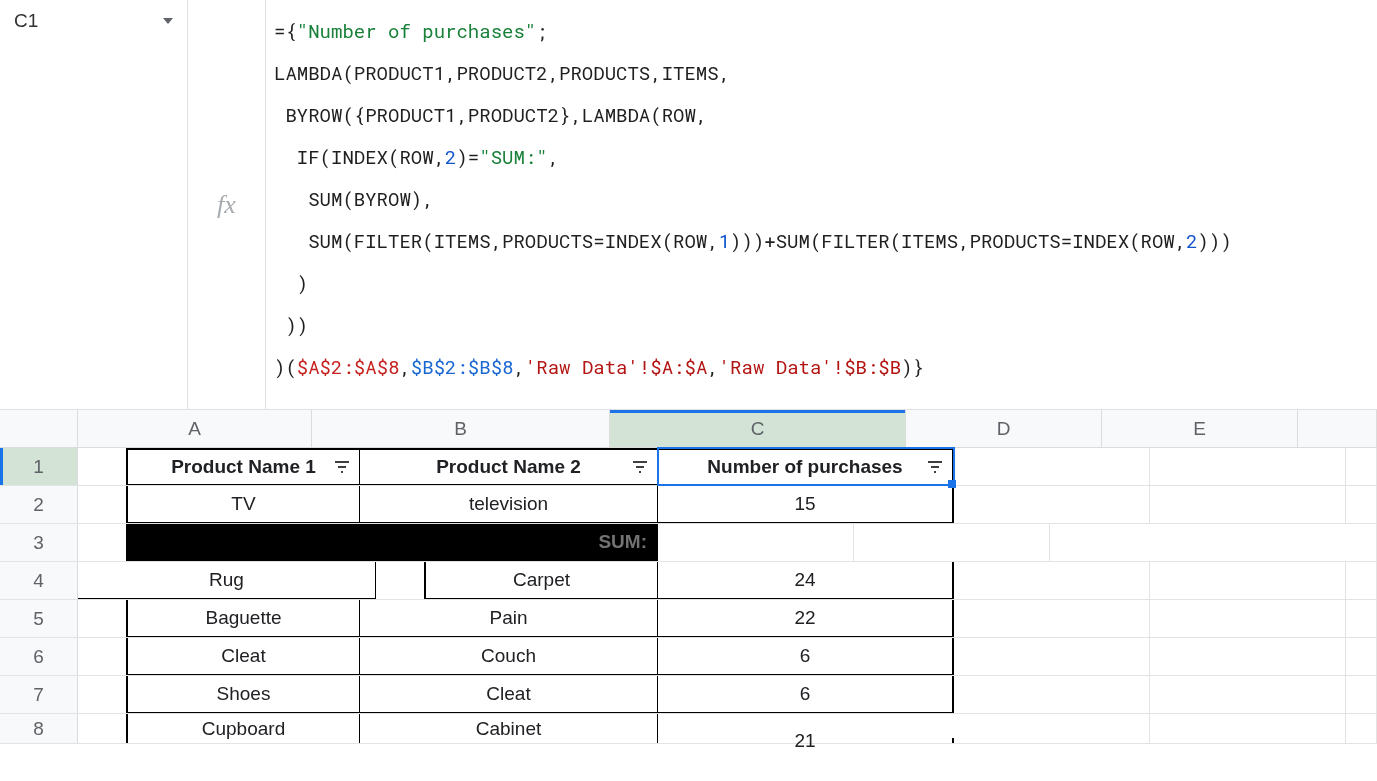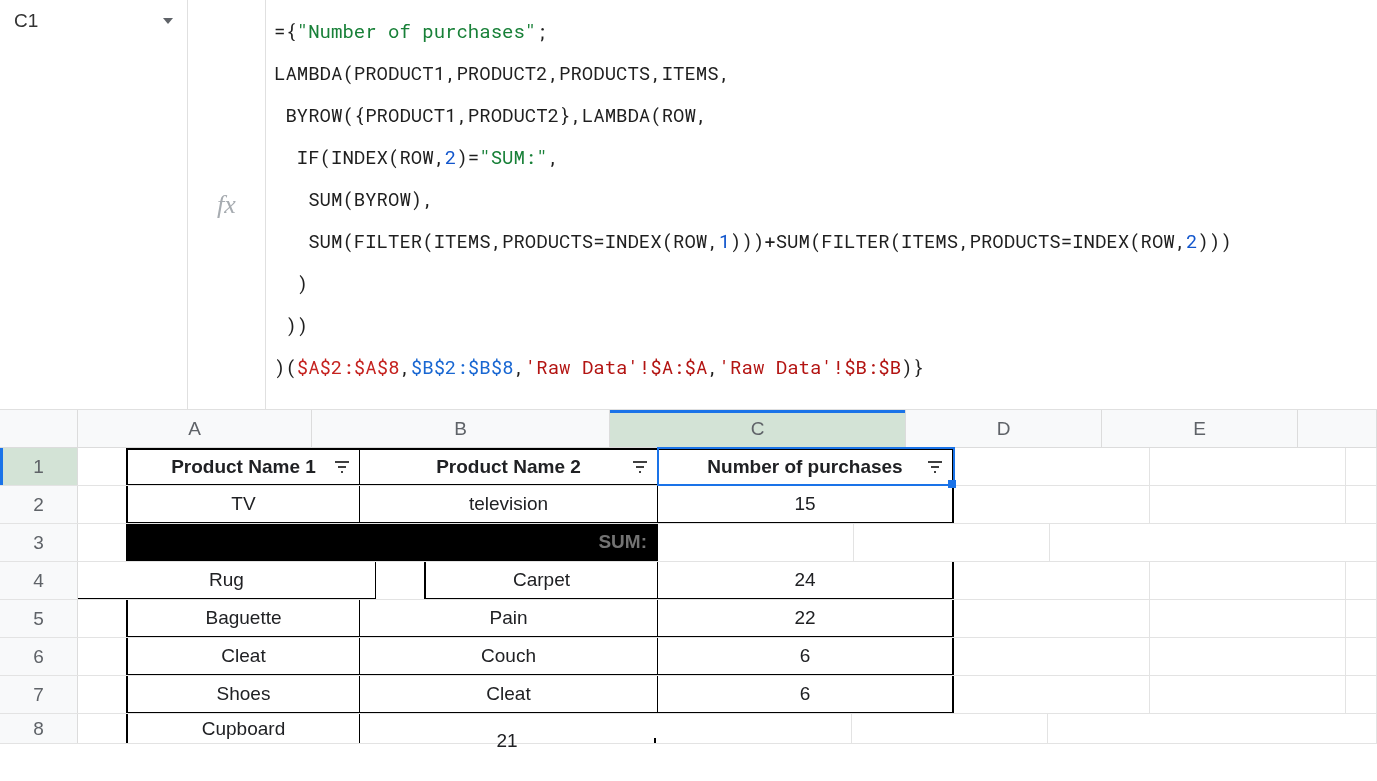--- a/index.html
+++ b/index.html
@@ -291,19 +291,20 @@
     <div class="cell c-B ctr tbl tblb">Cleat</div>
     <div class="cell c-C ctr tbl tblb" style="border-right:2px solid #000;">6</div>
     <div class="cell c-D"></div>
     <div class="cell c-E"></div>
     <div class="cell c-F"></div>
   </div>
 
   <div class="grid-row" style="height:30px;">
     <div class="row-head">8</div>
     <div class="cell c-A ctr tbl" style="border-left:2px solid #000;">Cupboard</div>
+    <div class="cell c-B ctr tbl">Cabinet</div>
     <div class="cell c-C ctr tbl" style="border-right:2px solid #000;margin-top:24px;">21</div>
     <div class="cell c-D"></div>
     <div class="cell c-E"></div>
     <div class="cell c-F"></div>
   </div>
 
 </div>
 
 </body></html>

